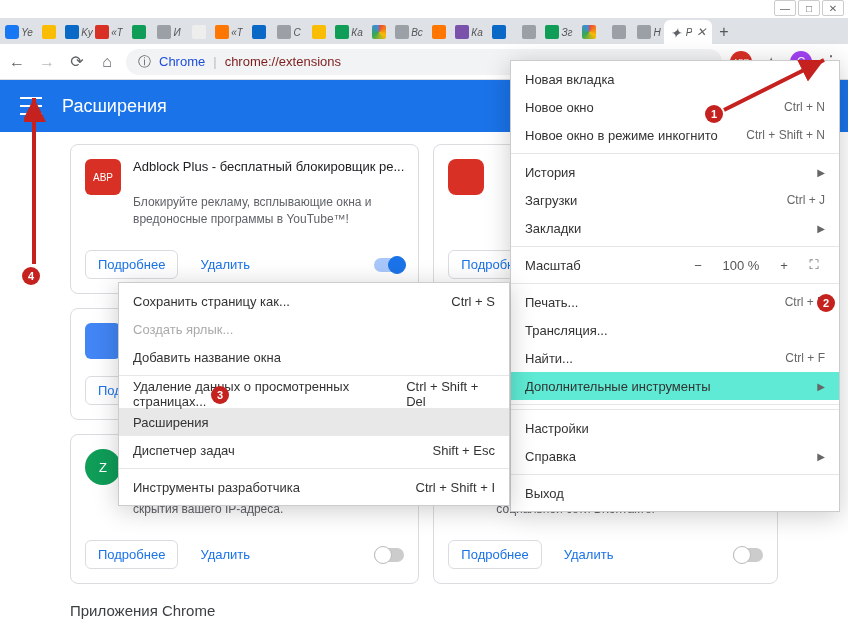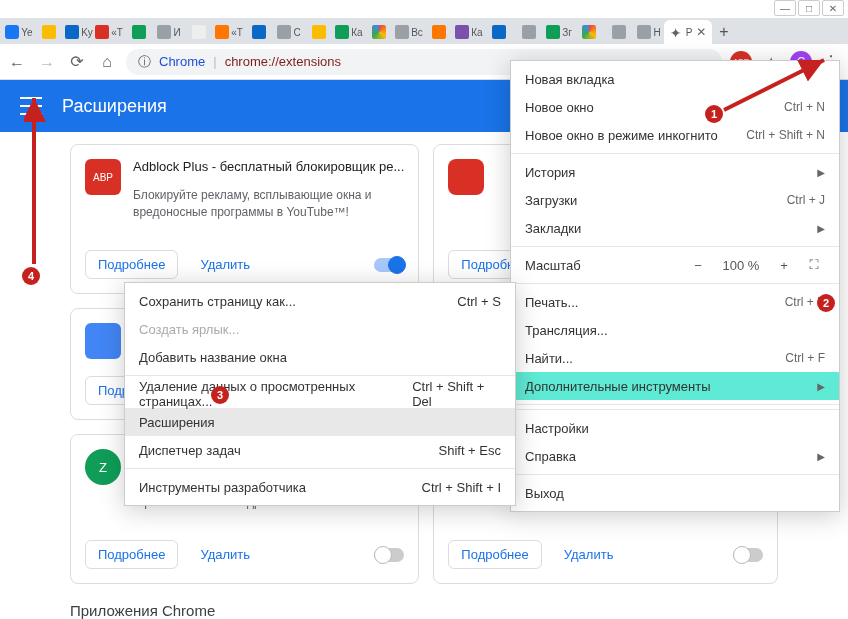--- a/index.html
+++ b/index.html
@@ -4,21 +4,21 @@
 <style>
   * { box-sizing: border-box; margin: 0; padding: 0; font-family: "Segoe UI", Arial, sans-serif; }
   body { width: 848px; height: 619px; background: #fff; overflow: hidden; position: relative; font-size: 13px; color: #333; }
 
   
   .winctrls { position: absolute; top: 0; right: 4px; display: flex; gap: 2px; }
   .winctrls div { width: 22px; height: 16px; border: 1px solid #ccc; font-size: 10px; display: flex; align-items: center; justify-content: center; color: #666; border-radius: 2px; }
 
   
   .tabstrip { position: absolute; top: 18px; left: 0; right: 0; height: 26px; display: flex; align-items: flex-end; padding: 0 4px; background: #dee1e6; }
-  .tab { width: 30px; height: 24px; display: flex; align-items: center; justify-content: center; font-size: 9px; color: #555; position: relative; }
+  .tab { width: 30px; height: 24px; display: flex; align-items: center; justify-content: center; font-size: 9px; color: #555; position: relative; font-style: italic; }
   .tab.active { background: #fff; border-radius: 6px 6px 0 0; width: 48px; }
   .favicon { width: 14px; height: 14px; border-radius: 2px; display: inline-block; }
   .tab .lbl { font-size: 10px; margin-left: 2px; white-space: nowrap; overflow: hidden; }
   .newtab { width: 24px; height: 24px; display: flex; align-items: center; justify-content: center; color: #555; font-size: 16px; }
 
   
   .toolbar { position: absolute; top: 44px; left: 0; right: 0; height: 36px; background: #fff; display: flex; align-items: center; padding: 0 6px; gap: 8px; border-bottom: 1px solid #dadce0; }
   .navbtn { width: 22px; height: 22px; color: #5f6368; display: flex; align-items: center; justify-content: center; font-size: 16px; }
   .omnibox { flex: 1; height: 26px; background: #f1f3f4; border-radius: 14px; display: flex; align-items: center; padding: 0 12px; gap: 8px; color: #5f6368; }
   .omnibox .scheme { color: #1d4ed8; }
@@ -31,21 +31,21 @@
   .hamburger span { height: 2px; background: #fff; }
 
   
   .ext-body { position: absolute; top: 132px; left: 0; right: 0; bottom: 0; background: #fff; padding: 12px 70px; overflow: hidden; }
   .ext-grid { display: grid; grid-template-columns: 1fr 1fr; gap: 14px; }
   .ext-card { border: 1px solid #dadce0; border-radius: 8px; padding: 14px; height: 150px; display: flex; flex-direction: column; justify-content: space-between; background: #fff; }
   .ext-card.short { height: 112px; }
   .card-top { display: flex; gap: 12px; }
   .ext-icon { width: 36px; height: 36px; border-radius: 6px; flex: none; }
   .ext-title { font-size: 13px; font-weight: 500; color: #202124; white-space: nowrap; overflow: hidden; text-overflow: ellipsis; }
-  .ext-desc { font-size: 12px; color: #5f6368; line-height: 1.4; margin-top: 13px; }
+  .ext-desc { font-size: 12px; color: #5f6368; line-height: 1.4; margin-top: 20px; }
   .card-bottom { display: flex; align-items: center; gap: 10px; }
   .card-btn { color: #1a73e8; font-size: 13px; padding: 6px 12px; border: 1px solid #dadce0; border-radius: 6px; background: #fff; }
   .card-btn.ghost { border: none; }
   .toggle { margin-left: auto; width: 30px; height: 14px; border-radius: 8px; background: #ccc; position: relative; }
   .toggle::after { content: ""; width: 16px; height: 16px; border-radius: 50%; background: #fff; border: 1px solid #bbb; position: absolute; top: -2px; left: 0; }
   .toggle.on { background: #a8c7fa; }
   .toggle.on::after { left: 14px; background: #1a73e8; border-color: #1a73e8; }
   .apps-label { margin-top: 18px; font-size: 15px; color: #3c4043; }
 
   
@@ -56,21 +56,21 @@
   .chrome-menu .hotkey { color: #666; font-size: 12px; }
   .chrome-menu .arrow { color: #666; font-size: 10px; }
   .zoom-row { display: flex; align-items: center; padding: 0 14px; height: 28px; gap: 8px; }
   .zoom-row .lbl { flex: 1; }
   .zoom-row .z { width: 22px; text-align: center; color: #555; }
   .edit-row { display: flex; height: 30px; align-items: center; }
   .edit-row .cell { flex: 1; text-align: center; border-left: 1px solid #eee; height: 100%; display: flex; align-items: center; justify-content: center; font-size: 12px; }
   .edit-row .cell:first-child { border: none; text-align: left; padding-left: 14px; justify-content: flex-start; flex: .9; }
 
   
-  .sub-menu { position: absolute; top: 282px; left: 124px; width: 392px; background: #fff; border: 1px solid #ccc; box-shadow: 0 4px 24px rgba(0,0,0,.2); font-size: 13px; z-index: 60; padding: 4px 0; }
+  .sub-menu { position: absolute; top: 282px; left: 118px; width: 392px; background: #fff; border: 1px solid #ccc; box-shadow: 0 4px 24px rgba(0,0,0,.2); font-size: 13px; z-index: 60; padding: 4px 0; }
   .sub-menu .row { height: 28px; display: flex; align-items: center; padding: 0 14px; justify-content: space-between; }
   .sub-menu .row.disabled { color: #aaa; }
   .sub-menu .row.hovered { background: #e8e8e8; }
   .sub-menu .sep { height: 1px; background: #e6e6e6; margin: 4px 0; }
 
   
   .badge { position: absolute; width: 18px; height: 18px; border-radius: 50%; background: #c5221f; color: #fff; font-weight: bold; font-size: 11px; display: flex; align-items: center; justify-content: center; z-index: 90; }
   .arrow-svg { position: absolute; z-index: 85; }
 
   

